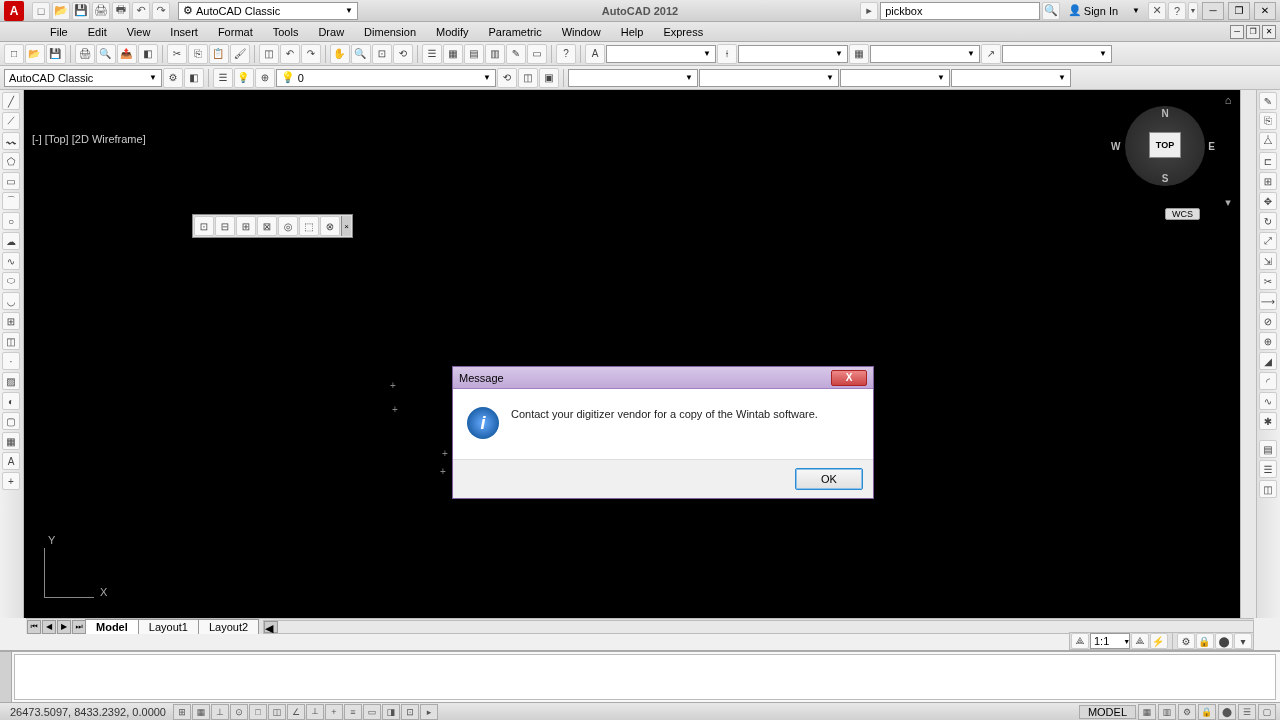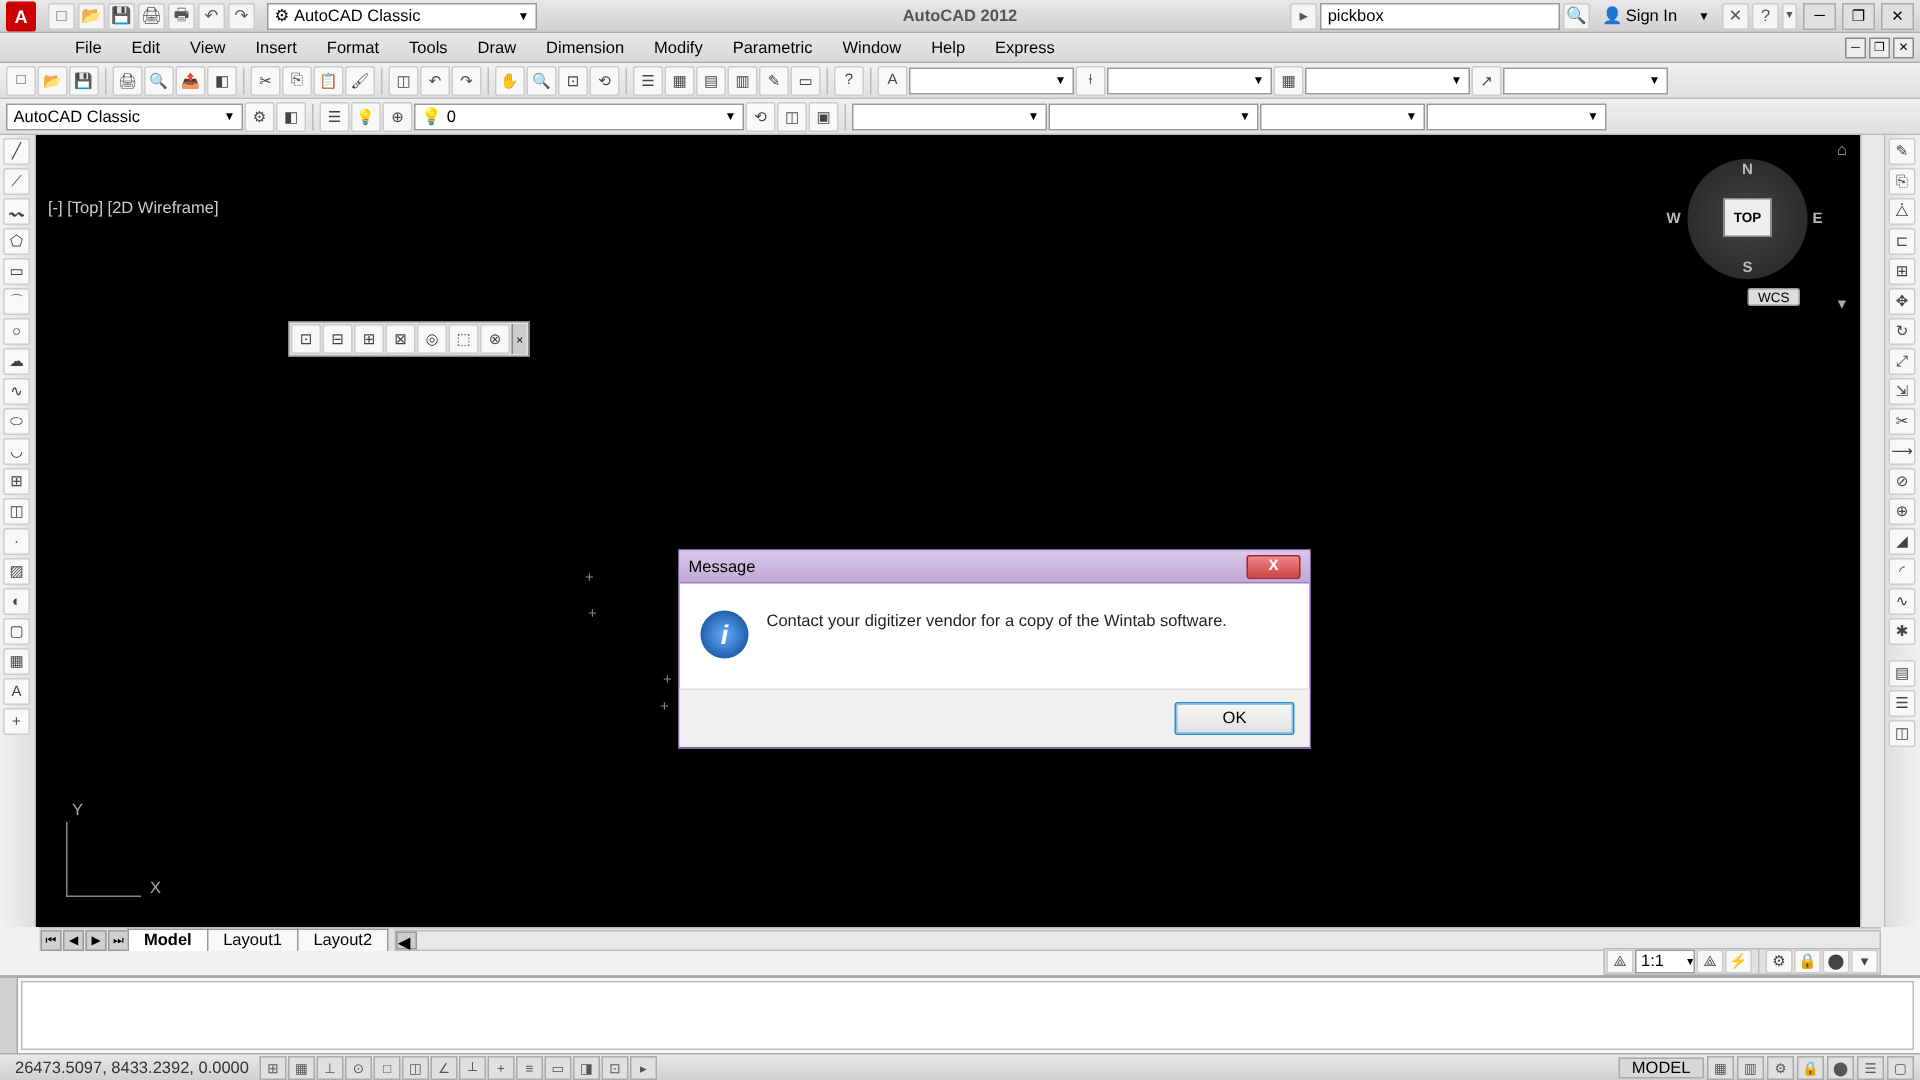--- a/index.html
+++ b/index.html
@@ -39,21 +39,21 @@
 .right-tools .tb-btn { width:18px; height:18px; }
 .canvas-wrap { flex:1; position:relative; background:#000; }
 .viewport-label { position:absolute; top:16px; left:8px; color:#ccc; font-size:11px;margin-top:27px; }
 .viewcube-area { position:absolute; top:6px; right:46px; width:90px; height:130px; }
 .viewcube { width:80px; height:80px; border-radius:50%; background:radial-gradient(#444,#222); margin:10px auto 0; position:relative; }
 .viewcube-face { position:absolute; top:26px; left:24px; width:32px; height:26px; background:#eee; border:1px solid #888; display:flex; align-items:center; justify-content:center; font-size:9px; font-weight:bold; cursor:pointer; }
 .compass-n { position:absolute; top:2px; left:50%; transform:translateX(-50%); color:#bbb; font-size:10px; font-weight:bold; }
 .compass-s { position:absolute; bottom:2px; left:50%; transform:translateX(-50%); color:#bbb; font-size:10px; font-weight:bold; }
 .compass-e { position:absolute; right:-10px; top:50%; transform:translateY(-50%); color:#bbb; font-size:10px; font-weight:bold; }
 .compass-w { position:absolute; left:-14px; top:50%; transform:translateY(-50%); color:#bbb; font-size:10px; font-weight:bold; }
-.wcs-badge { position:absolute; top:102px; right:56px; background:#ddd; border:1px solid #999; padding:0 6px; font-size:9px; border-radius:2px; }
+.wcs-badge { position:absolute; top:118px; right:56px; background:#ddd; border:1px solid #999; padding:0 6px; font-size:9px; border-radius:2px; }
 .nav-icons { position:absolute; top:2px; right:20px; display:flex; flex-direction:column; gap:6px; }
 .nav-icons div { width:16px; height:16px; color:#aaa; display:flex; align-items:center; justify-content:center; cursor:pointer; }
 .floating-toolbar { position:absolute; top:124px; left:168px; display:flex; background:#e0e0e0; border:1px solid #888; padding:1px; gap:1px; }
 .floating-toolbar .tb-btn { width:20px; height:20px; }
 .floating-close { width:10px; background:#ccc; border-left:1px solid #888; display:flex; align-items:center; justify-content:center; font-size:8px; cursor:pointer; }
 .ucs-icon { position:absolute; left:20px; bottom:20px; color:#888; }
 .ucs-icon .y-axis { position:absolute; bottom:0; left:0; width:1px; height:50px; background:#888; }
 .ucs-icon .x-axis { position:absolute; bottom:0; left:0; width:50px; height:1px; background:#888; }
 .ucs-y-label { position:absolute; left:24px; bottom:72px; color:#aaa; }
 .ucs-x-label { position:absolute; left:76px; bottom:20px; color:#aaa; }
@@ -61,21 +61,21 @@
 .drawing-point { position:absolute; color:#888; font-size:10px; }
 
 
 .dialog { position:absolute; left:428px; top:276px; width:422px; background:#fff; border:1px solid #8060a0; box-shadow:3px 3px 8px rgba(0,0,0,0.4); }
 .dlg-title { height:22px; background:linear-gradient(#d8c8e8,#c0a8d8); display:flex; align-items:center; padding:0 6px; border-bottom:1px solid #a080c0; }
 .dlg-close { margin-left:auto; width:36px; height:16px; background:linear-gradient(#e88,#c44); border:1px solid #a22; border-radius:2px; color:#fff; display:flex; align-items:center; justify-content:center; cursor:pointer; font-size:10px; font-weight:bold; }
 .dlg-body { padding:18px 14px 8px; display:flex; gap:12px; min-height:70px; }
 .dlg-icon { width:32px; height:32px; border-radius:50%; background:radial-gradient(#6af,#048); color:#fff; display:flex; align-items:center; justify-content:center; font-size:18px; font-weight:bold; font-style:italic; flex-shrink:0; }
 .dlg-text { font-size:11px; line-height:1.4; color:#222; }
 .dlg-footer { background:#f0f0f0; border-top:1px solid #ddd; padding:8px 10px; display:flex; justify-content:flex-end; }
-.dlg-ok { width:80px; height:22px; background:linear-gradient(#f8f8f8,#e0e0e0); border:1px solid #2a8dd4; border-radius:2px; cursor:pointer; display:flex; align-items:center; justify-content:center; box-shadow:0 0 0 1px #8dc0e8 inset; }
+.dlg-ok { width:68px; height:22px; background:linear-gradient(#f8f8f8,#e0e0e0); border:1px solid #2a8dd4; border-radius:2px; cursor:pointer; display:flex; align-items:center; justify-content:center; box-shadow:0 0 0 1px #8dc0e8 inset; }
 
 
 .layout-tabs { position:absolute; bottom:86px; left:26px; right:26px; height:16px; background:#e0e0e0; display:flex; align-items:center; border-top:1px solid #bbb; }
 .tab-nav { width:14px; height:14px; background:#d0d0d0; border:1px solid #999; cursor:pointer; display:flex; align-items:center; justify-content:center; font-size:8px; margin-left:1px; }
 .layout-tab { padding:1px 10px; background:#f8f8f8; border:1px solid #999; border-bottom:none; cursor:pointer; margin-left:-1px; }
 .layout-tab.active { background:#fff; font-weight:bold; }
 .hscroll { flex:1; height:14px; background:#e8e8e8; border:1px solid #bbb; margin-left:4px; position:relative; }
 .hscroll-thumb { position:absolute; left:0; width:14px; height:12px; background:#ccc; border:1px solid #999; }
 
 

